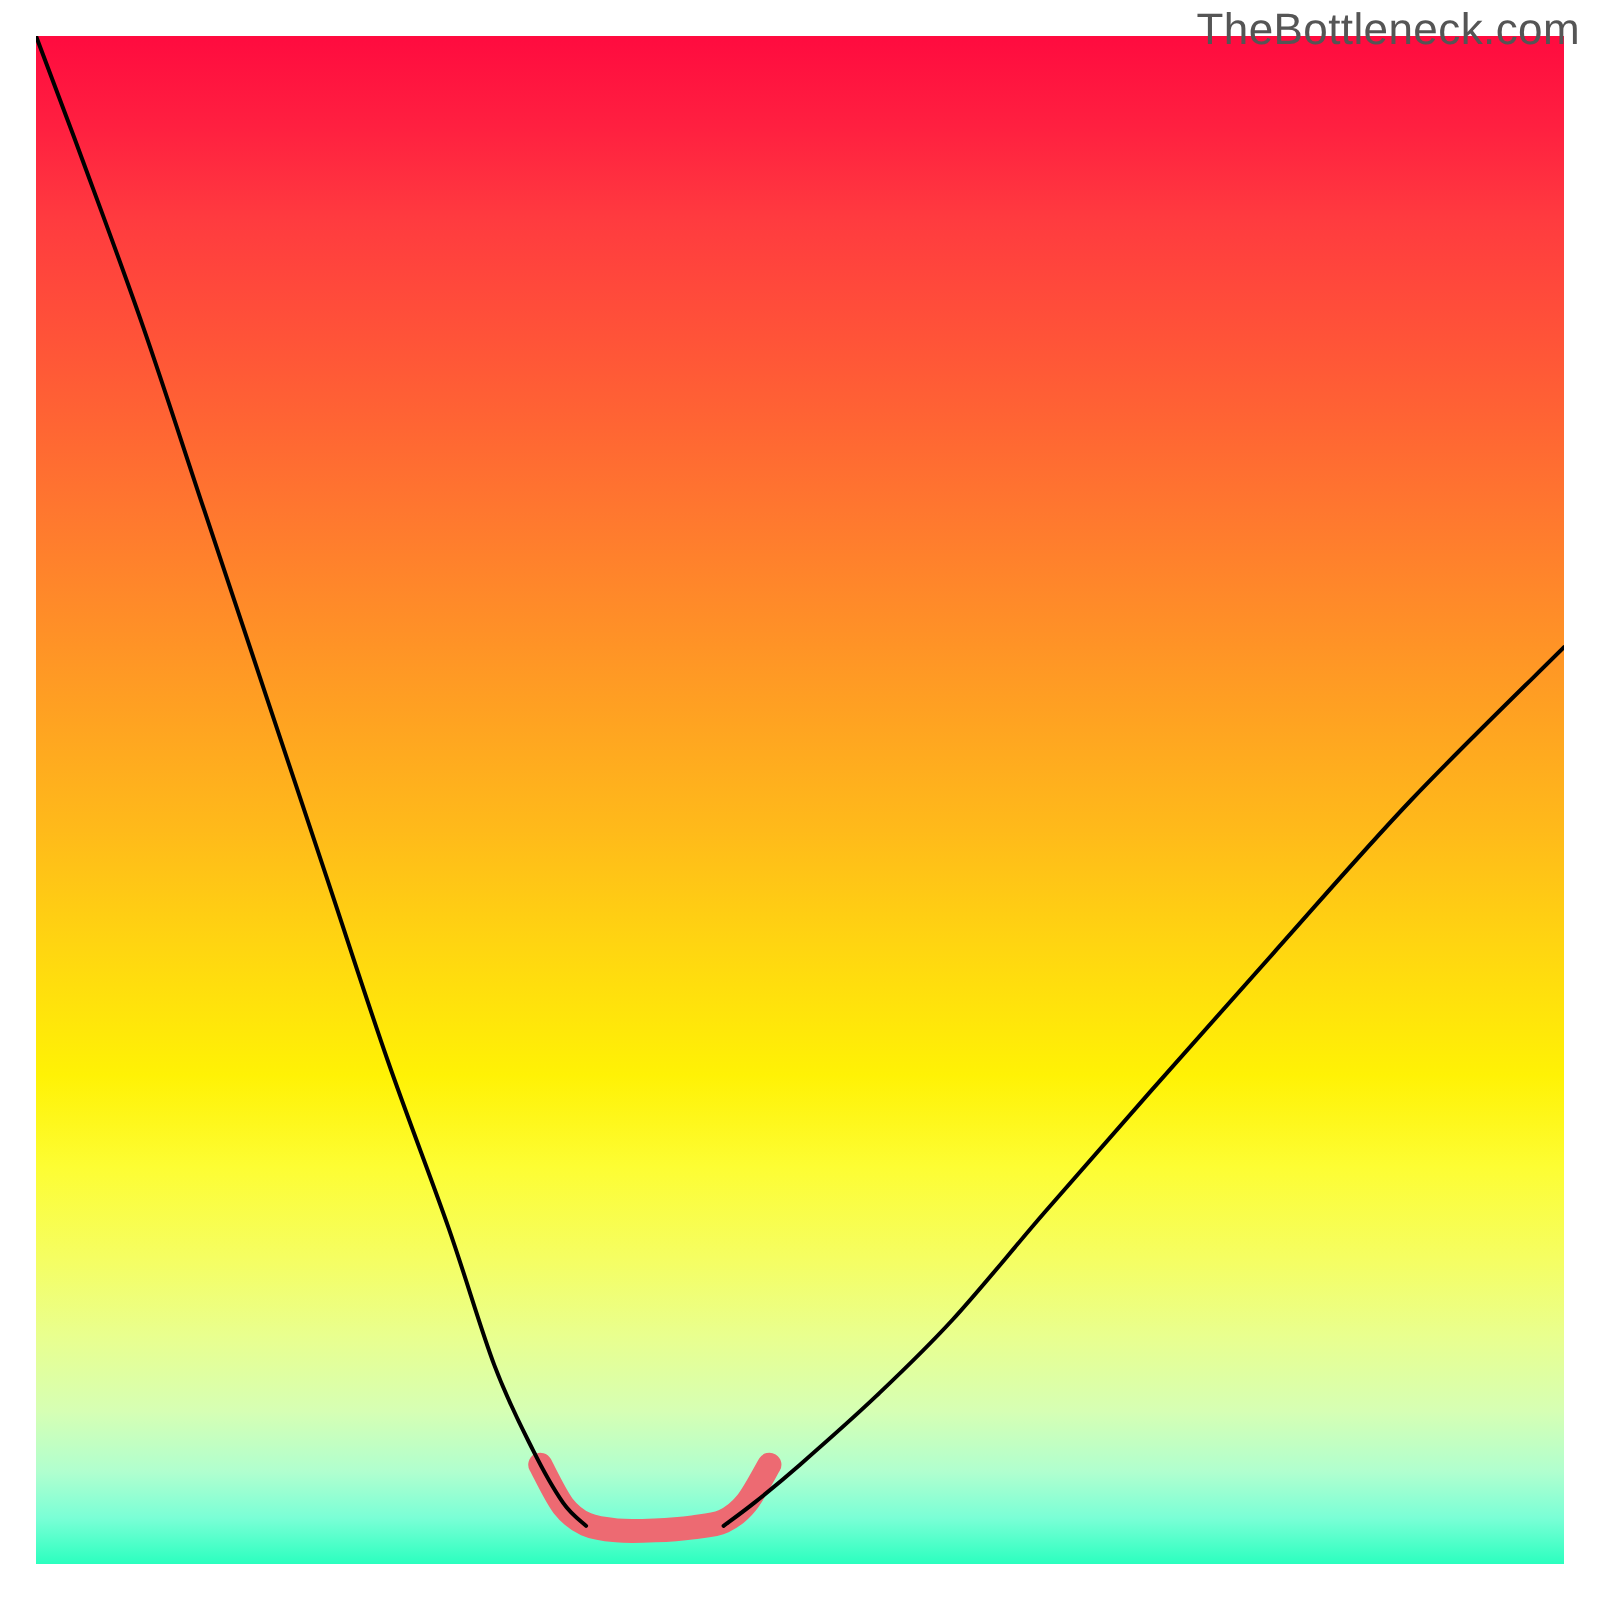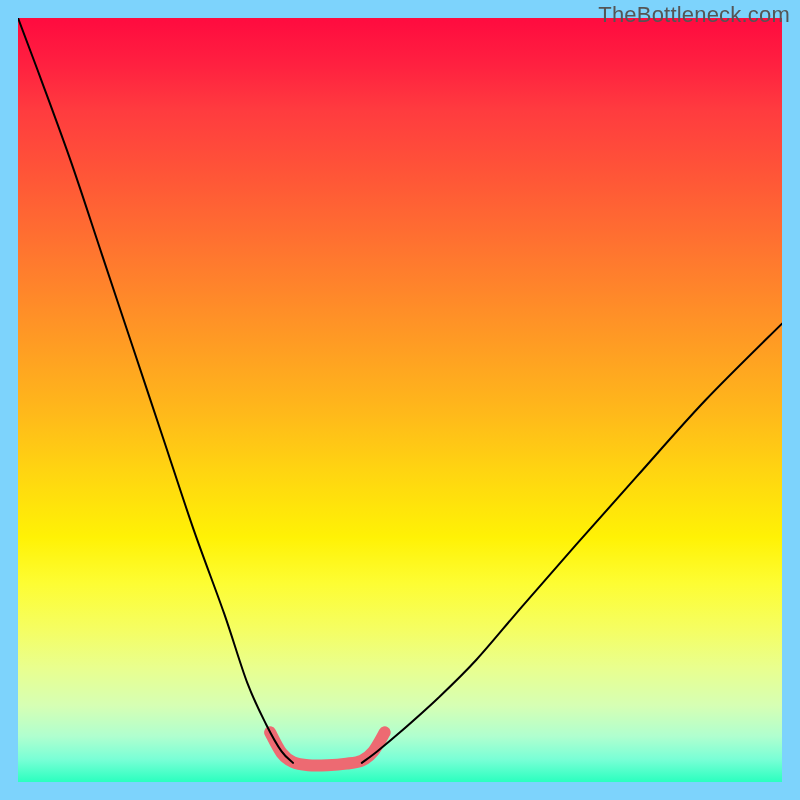--- a/index.html
+++ b/index.html
@@ -8,21 +8,21 @@
     width: 800px;
     height: 800px;
     overflow: hidden;
     background: #000;
     font-family: Arial, Helvetica, sans-serif;
   }
   .frame {
     position: relative;
     width: 800px;
     height: 800px;
-    background: #7dd3fc;
+    background: #ffffff;
   }
   .plot-area {
     position: absolute;
     left: 18px;
     top: 18px;
     width: 764px;
     height: 764px;
     background: linear-gradient(to bottom,
       #ff0b3f 0%,
       #ff2040 6%,

